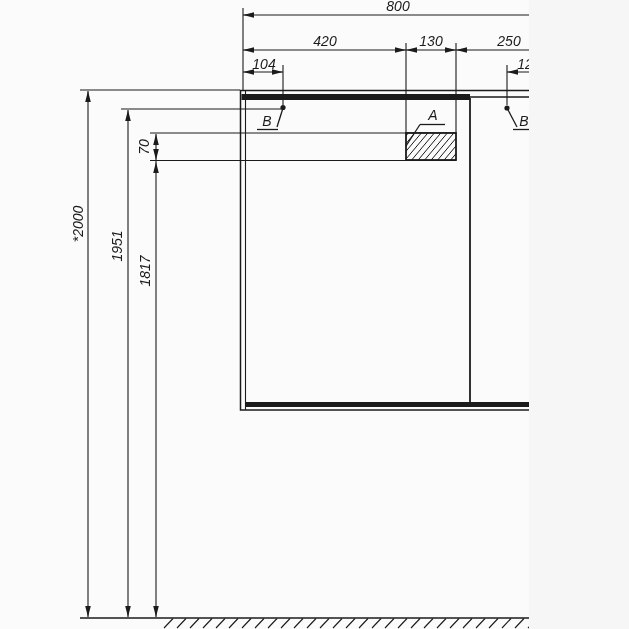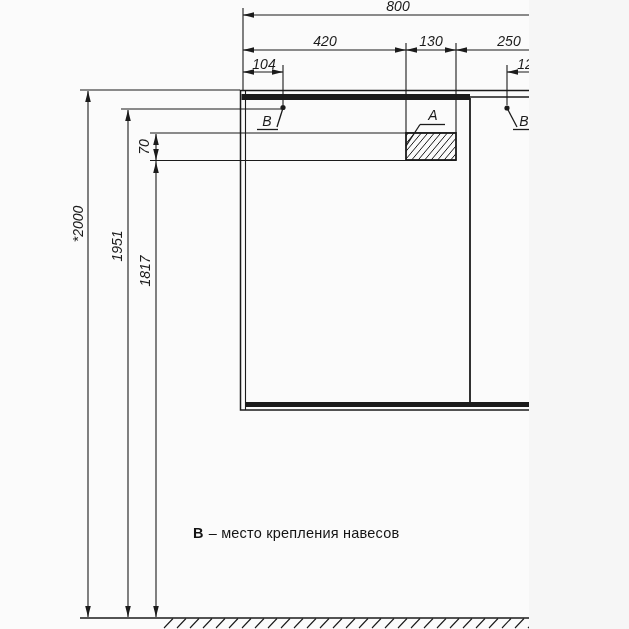--- a/index.html
+++ b/index.html
@@ -112,17 +112,14 @@
       <text class="dim-text" transform="rotate(-90 79 224)" x="79" y="228">*2000</text>
       <text class="dim-text" transform="rotate(-90 118 246)" x="118" y="250">1951</text>
       <text class="dim-text" transform="rotate(-90 146 271)" x="146" y="275">1817</text>
       <text class="dim-text" transform="rotate(-90 145 147)" x="145" y="151">70</text>
       <text class="marker-text" x="433" y="120">A</text>
       <text class="marker-text" x="267" y="126">B</text>
       <text class="marker-text" x="524" y="126">B</text>
     </g>
   </svg>
 
-  <div class="legend-line" id="legend-b">
-    <span class="term">В</span><span class="desc">– место крепления навесов</span>
-  </div>
 
 </div>
 
 </body></html>

